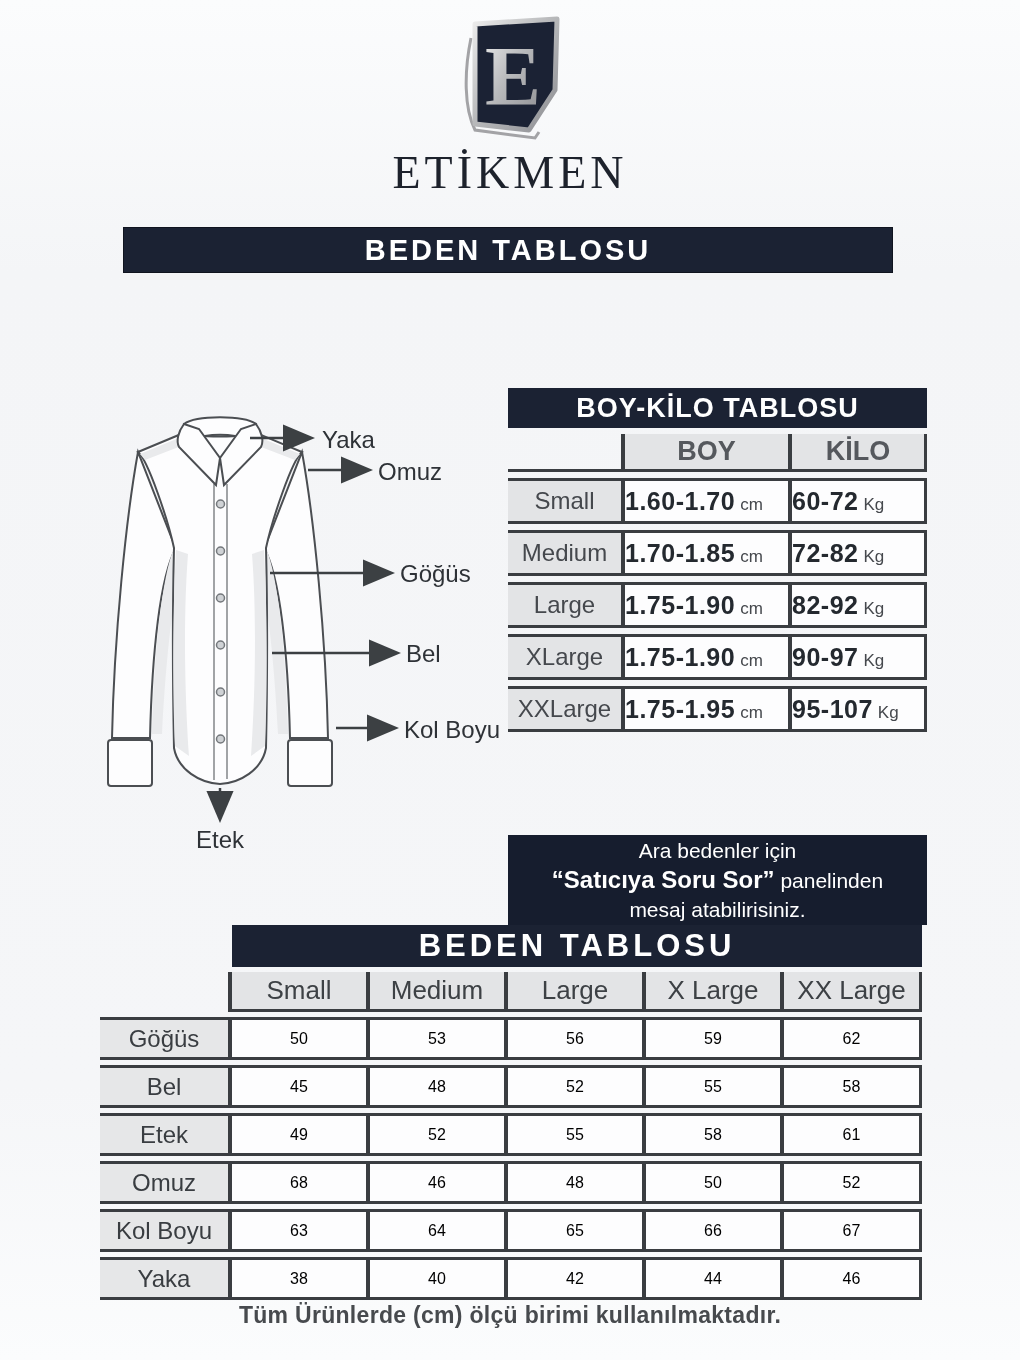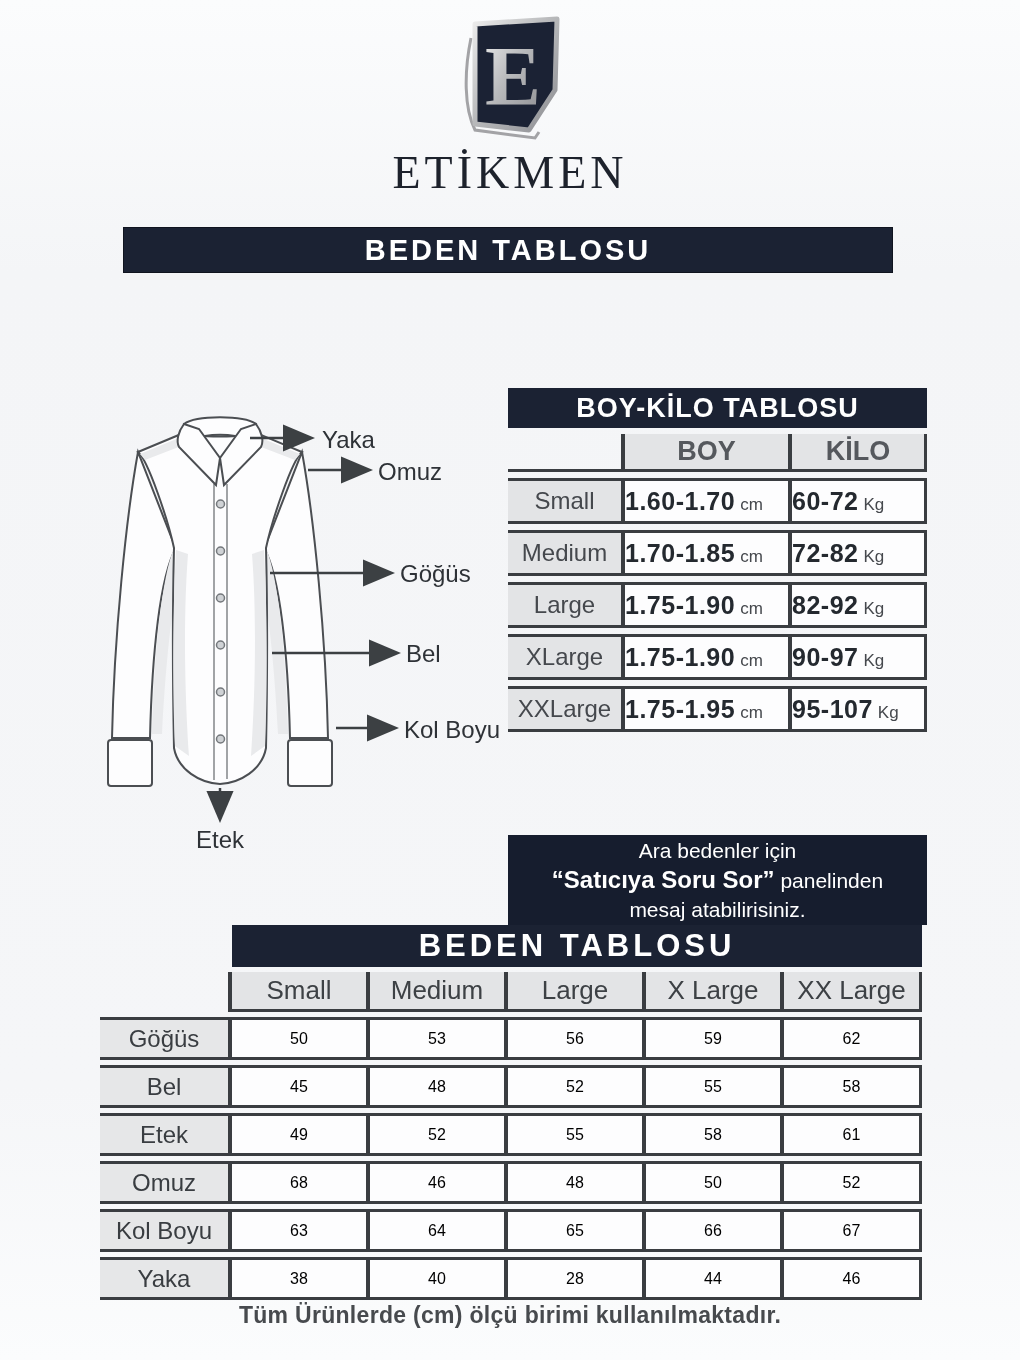--- a/index.html
+++ b/index.html
@@ -284,21 +284,21 @@
       <td class="b-val">63</td>
       <td class="b-val">64</td>
       <td class="b-val">65</td>
       <td class="b-val">66</td>
       <td class="b-val t-rlast">67</td>
     </tr>
     <tr>
       <td class="b-label">Yaka</td>
       <td class="b-val">38</td>
       <td class="b-val">40</td>
-      <td class="b-val">28</td>
+      <td class="b-val">42</td>
       <td class="b-val">44</td>
       <td class="b-val t-rlast">46</td>
     </tr>
   </tbody>
     </table>
 
   <div class="footer">Tüm Ürünlerde (cm) ölçü birimi kullanılmaktadır.</div>
 
 </div>
 

